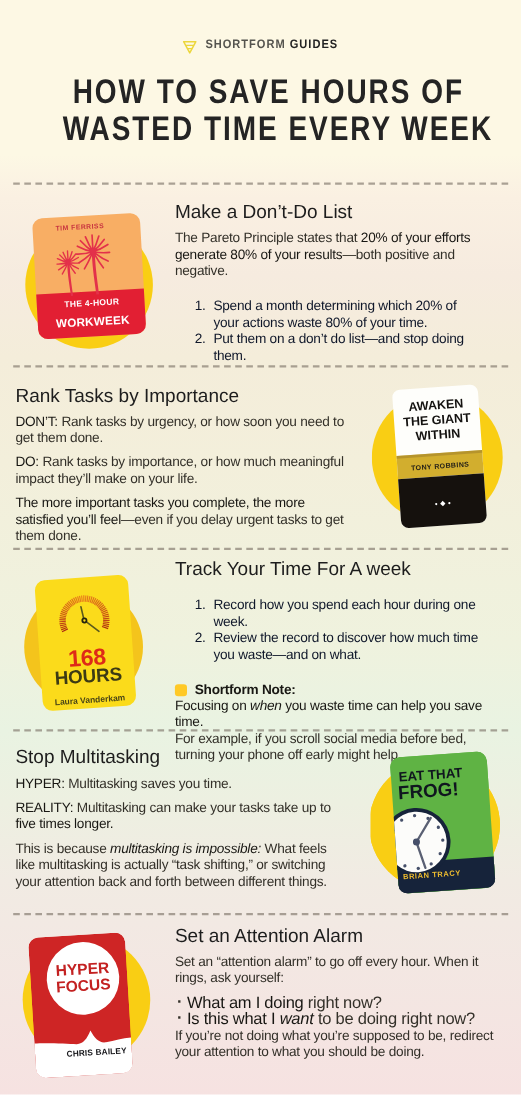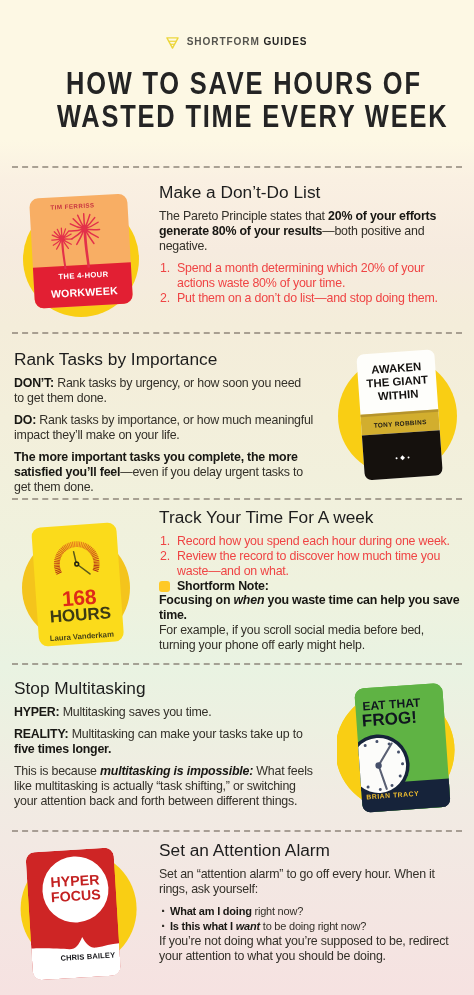--- a/index.html
+++ b/index.html
@@ -41,28 +41,28 @@
   .sep { position:absolute; left:12px; width:450px; height:0;
          border-top:2px dashed #7a7065; opacity:.62; }
 
   
   .sec { position:absolute; left:0; width:474px; }
   .txt { position:absolute; }
   h2 { font-size:17.3px; font-weight:400; color:#1d1d1d; letter-spacing:0px;
        line-height:17px; margin-bottom:8px; }
   p { font-size:12.4px; letter-spacing:-0.22px; line-height:15px; color:#333029; margin-bottom:7px; }
   p:last-child { margin-bottom:0; }
-  b { font-weight:700; color:#181713; }
+  b { font-weight:400; color:#181713; }
   i { font-style:italic; }
-  ol { margin:0; padding:0; list-style:none; counter-reset:li;
-       font-size:12.4px; letter-spacing:-0.22px; line-height:15px; color:#ef4444; }
+  ol { margin:17px; padding:0; list-style:none; counter-reset:li;
+       font-size:12.4px; letter-spacing:-0.22px; line-height:15px; color:#0f172a; }
   ol li { position:relative; padding-left:18px; counter-increment:li; }
   ol li:before { content:counter(li) "."; position:absolute; left:1px; top:0; }
   ul.dash { list-style:none; margin:0; padding:0; }
-  ul.dash li { position:relative; padding-left:11px; font-size:11px; letter-spacing:-0.22px; line-height:15px; color:#333029; }
+  ul.dash li { position:relative; padding-left:11px; font-size:15px; letter-spacing:-0.22px; line-height:15px; color:#333029; }
   ul.dash li:before { content:"\00B7"; position:absolute; left:2px; top:-1.5px; font-weight:700; font-size:15px; }
 
   
   .bookwrap { position:absolute; }
   .bookwrap svg { display:block; }
 
   .note-head { display:flex; align-items:center; }
   .note-chip { width:11px;height:11px;border-radius:3px;background:#FFC926;flex:none;
                margin-right:7px; }
   .note-head span { font-size:12.4px; letter-spacing:-0.22px; font-weight:700; color:#181713; }

